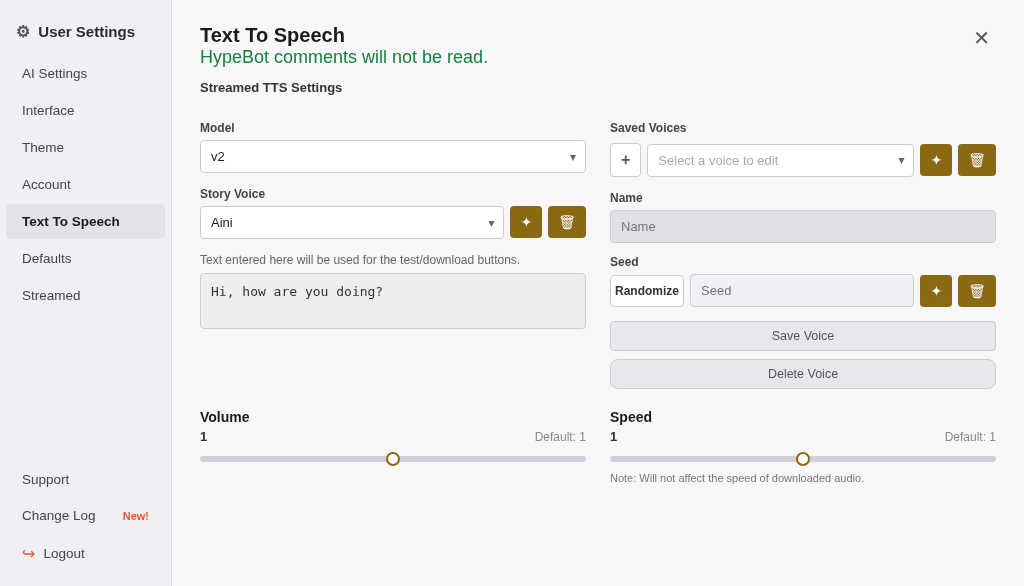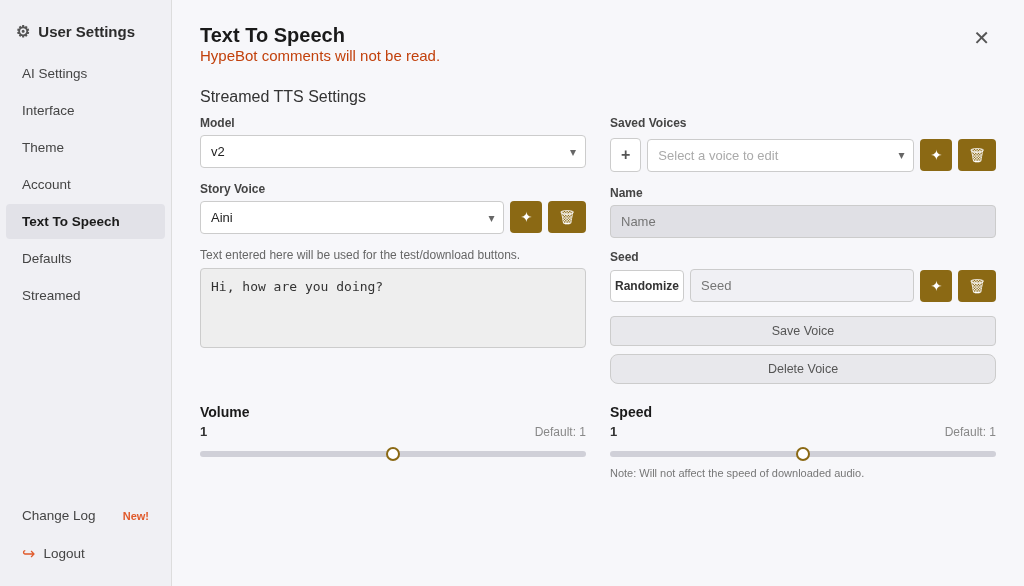--- a/index.html
+++ b/index.html
@@ -104,31 +104,31 @@
     .close-button {
       background: none;
       border: none;
       font-size: 20px;
       cursor: pointer;
       color: #555;
       padding: 2px 6px;
       border-radius: 3px;
     }
     .subtitle {
-      font-size: 15px;
-      color: #c2410c;
-      margin-bottom: 20px;
+      font-size: 18px;
+      color: #15803d;
+      margin-bottom: 8px;
     }
 
     
     .section-heading {
-      font-size: 16px;
-      font-weight: 400;
+      font-size: 13px;
+      font-weight: 700;
       color: #333;
-      margin-bottom: 10px;
+      margin-bottom: 26px;
     }
 
     
     .two-col {
       display: grid;
       grid-template-columns: 1fr 1fr;
       gap: 24px;
     }
 
     
@@ -196,21 +196,21 @@
     }
 
     
     .text-hint {
       font-size: 12px;
       color: #666;
       margin-bottom: 6px;
     }
     .text-area {
       width: 100%;
-      height: 80px;
+      height: 56px;
       border: 1px solid #ccc;
       border-radius: 4px;
       background: #eee;
       padding: 10px;
       font-size: 13px;
       color: #333;
       resize: none;
     }
 
     
@@ -394,20 +394,23 @@
     <span>Text To Speech</span>
   </div>
   <div class="sidebar-item">
     <span>Defaults</span>
   </div>
   <div class="sidebar-item">
     <span>Streamed</span>
   </div>
 
   <div class="sidebar-bottom">
+    <div class="sidebar-item">
+      <span>Support</span>
+    </div>
     <div class="sidebar-item new-badge">
       <span>Change Log</span>
       <span class="new-label">New!</span>
     </div>
     <div class="logout-item">
       <span class="logout-icon">↪</span>
       <span>Logout</span>
     </div>
   </div>
 </div>

